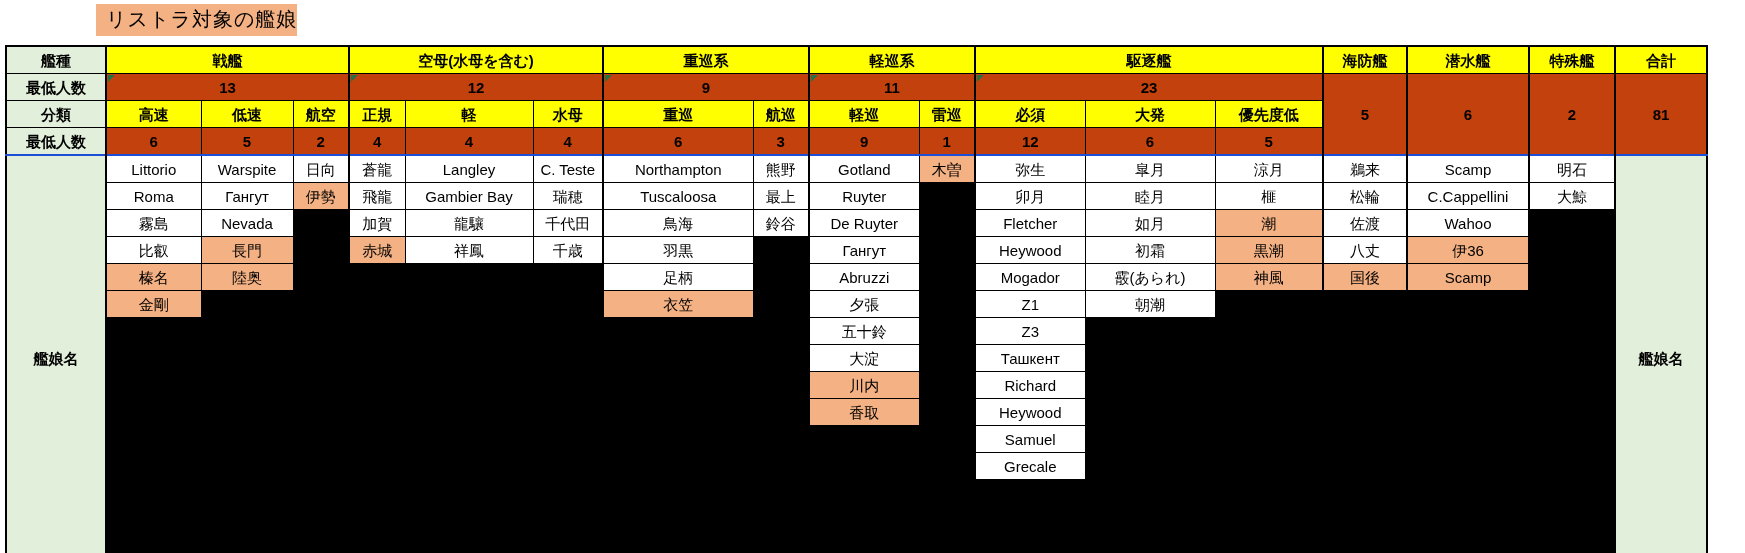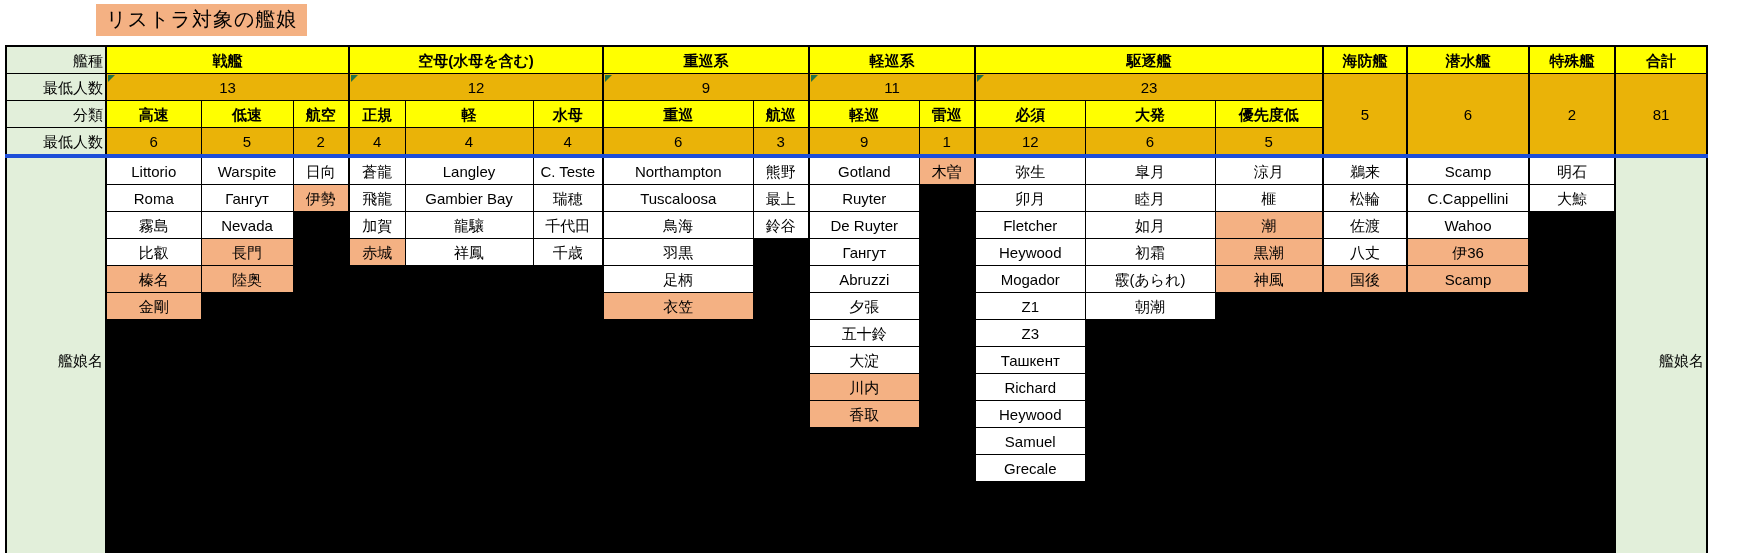--- a/index.html
+++ b/index.html
@@ -5,21 +5,21 @@
   html,body{margin:0;padding:0;background:#ffffff;}
   body{
     width:1745px;height:553px;overflow:hidden;
     font-family:"Liberation Sans","DejaVu Sans",sans-serif;
     color:#000;
     -webkit-font-smoothing:antialiased;
   }
   .title{
     display:inline-block;
     margin:4px 0 9px 96px;
-    padding:2px 10px 3px 10px;
+    padding:2px 0 3px 10px;
     background:var(--hl,#f4b183);
     font-size:20px;
     letter-spacing:1px;
     color:#000;
   }
   table{
     border-collapse:collapse;
     table-layout:fixed;
     margin-left:5px;
     border:2px solid #000;
@@ -29,28 +29,28 @@
     height:26px;
     padding:0 2px;
     text-align:center;
     vertical-align:middle;
     font-size:15px;
     line-height:1;
     white-space:nowrap;
     overflow:hidden;
   }
   thead th,thead td{height:26px;}
-  .lbl{background:var(--green,#e2efda);font-weight:normal;text-align:right;}
+  .lbl{background:var(--green,#e2efda);font-weight:bold;}
   .grp{background:var(--yellow,#ffff00);font-weight:bold;margin-top:16px;}
-  .num{background:#eab308;font-weight:normal;}
+  .num{background:#c2410c;font-weight:bold;}
   .name{background:#ffffff;font-weight:normal;}
   .hl{background:var(--hl,#f4b183);margin-left:29px;}
   .filler{background:#000000;}
   .bL{border-left:2px solid #000;}
-  .bT{border-top:4px solid #1d4ed8;}
+  .bT{border-top:2px solid #1d4ed8;}
   .tri{position:relative;}
   .tri::before{
     content:"";
     position:absolute;top:1px;left:1px;
     width:0;height:0;
     border-top:7px solid var(--tri,#217346);
     border-right:7px solid transparent;
   }
 </style>
 </head>

